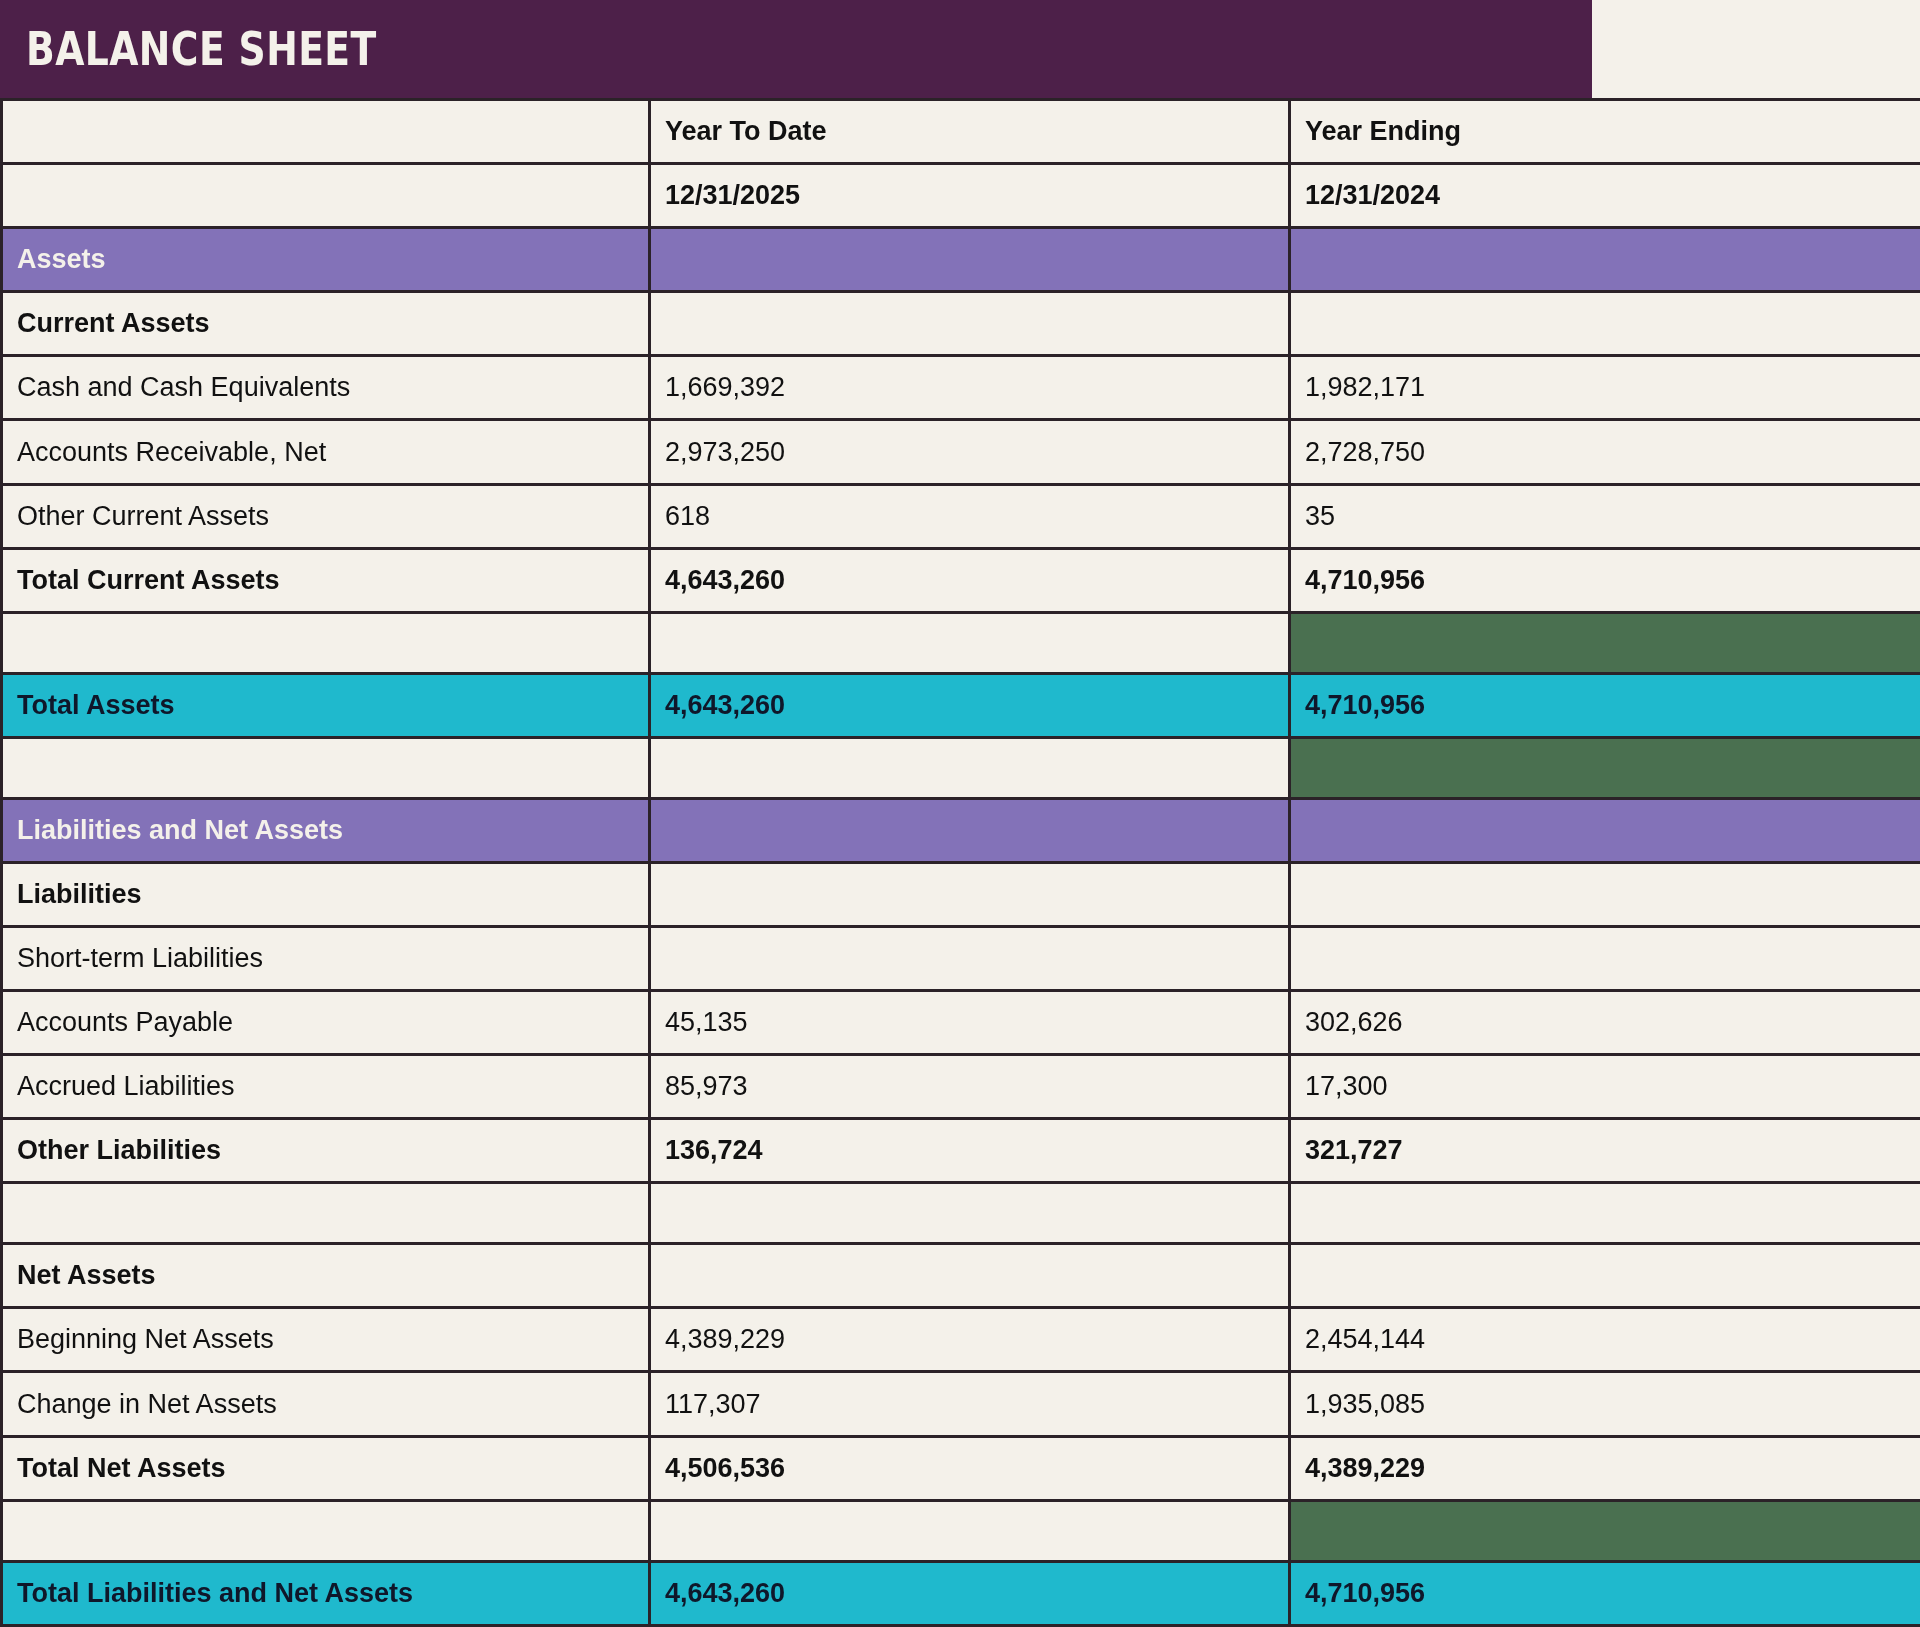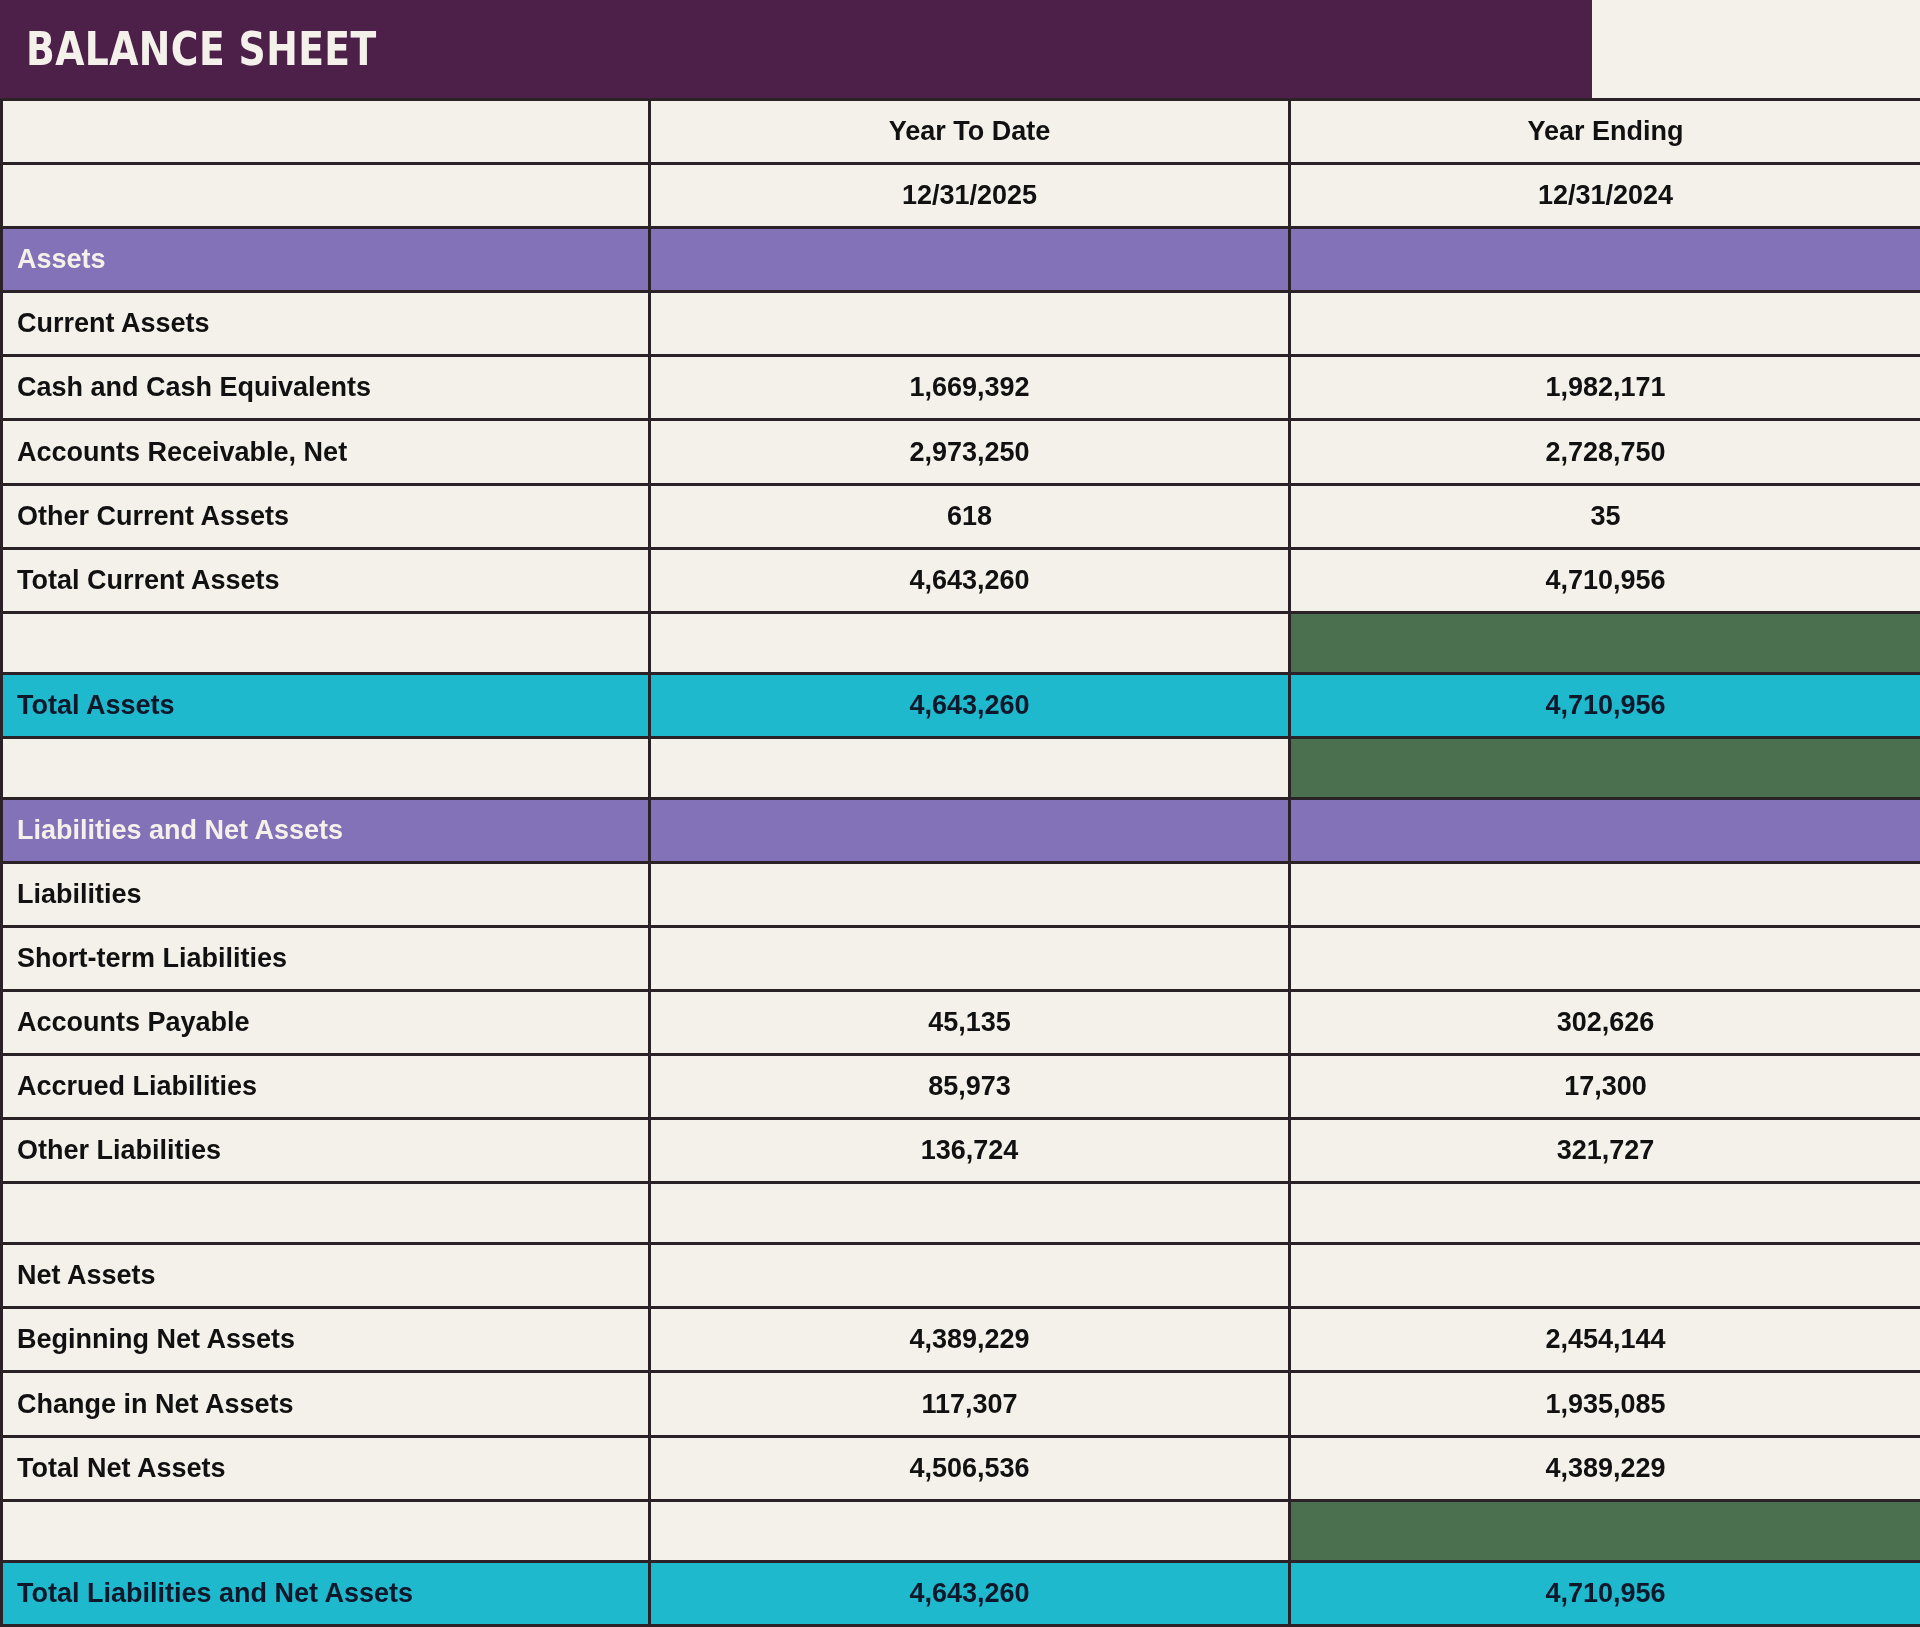--- a/index.html
+++ b/index.html
@@ -61,26 +61,26 @@
     background: #f4f1ea;
     padding: 0 14px;
     height: 61px;
     box-sizing: border-box;
     font-size: 27px;
     vertical-align: middle;
     overflow: hidden;
     white-space: nowrap;
   }
   td.label   { text-align: left;  }
-  td.num     { text-align: center; font-variant-numeric: tabular-nums; }
+  td.num     { text-align: left; font-variant-numeric: tabular-nums; }
 
   
   tr.header td      { font-weight: bold; }
   tr.bold td        { font-weight: bold; }
-  tr.plain td       { font-weight: bold; }
+  tr.plain td       { font-weight: normal; }
 
   
   tr.section td {
     background: #8372b8;
     color: #f4f1ea;
     font-weight: bold;
   }
 
   
   tr.grand td {

